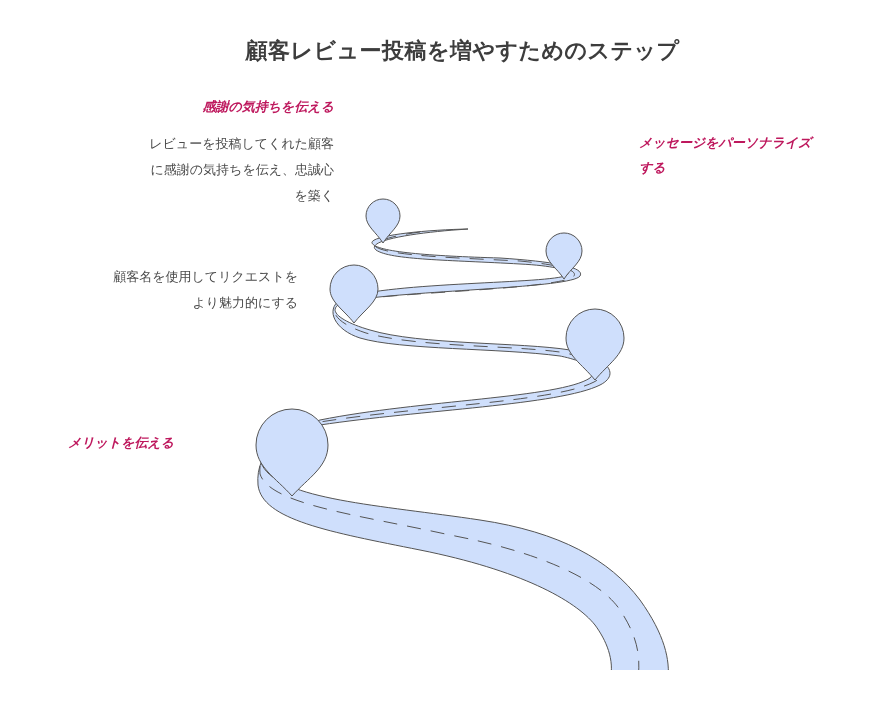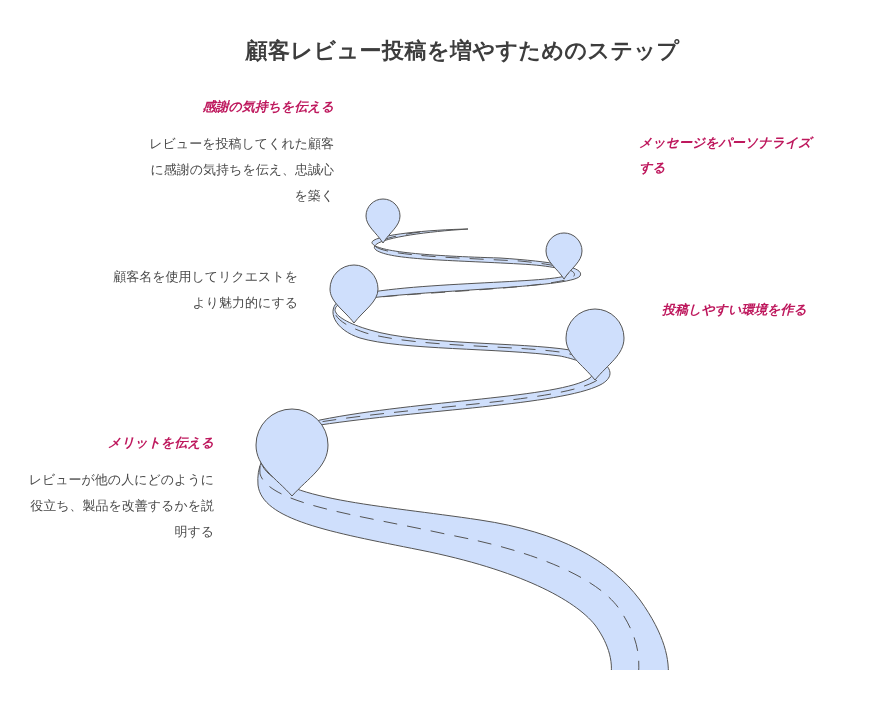--- a/index.html
+++ b/index.html
@@ -84,19 +84,17 @@
 
 <div class="step left-al" style="left:639px; top:130px; width:185px;">
   <div class="h">メッセージをパーソナライズする</div>
 </div>
 
 <div class="step right-al" style="left:108px; top:252px; width:190px;">
   <div class="d">顧客名を使用してリクエストをより魅力的にする</div>
 </div>
 
 <div class="step left-al" style="left:662px; top:297px; width:185px;">
-  <div class="h">投稿しやすい環境を作る</div>
 </div>
 
-<div class="step right-al" style="left:28px; top:430px; width:186px;">
+<div class="step right-al" style="left:28px; top:430px; width:186px;text-align:center;">
   <div class="h">メリットを伝える</div>
-  <div class="d">レビューが他の人にどのように役立ち、製品を改善するかを説明する</div>
 </div>
 
 </body></html>

